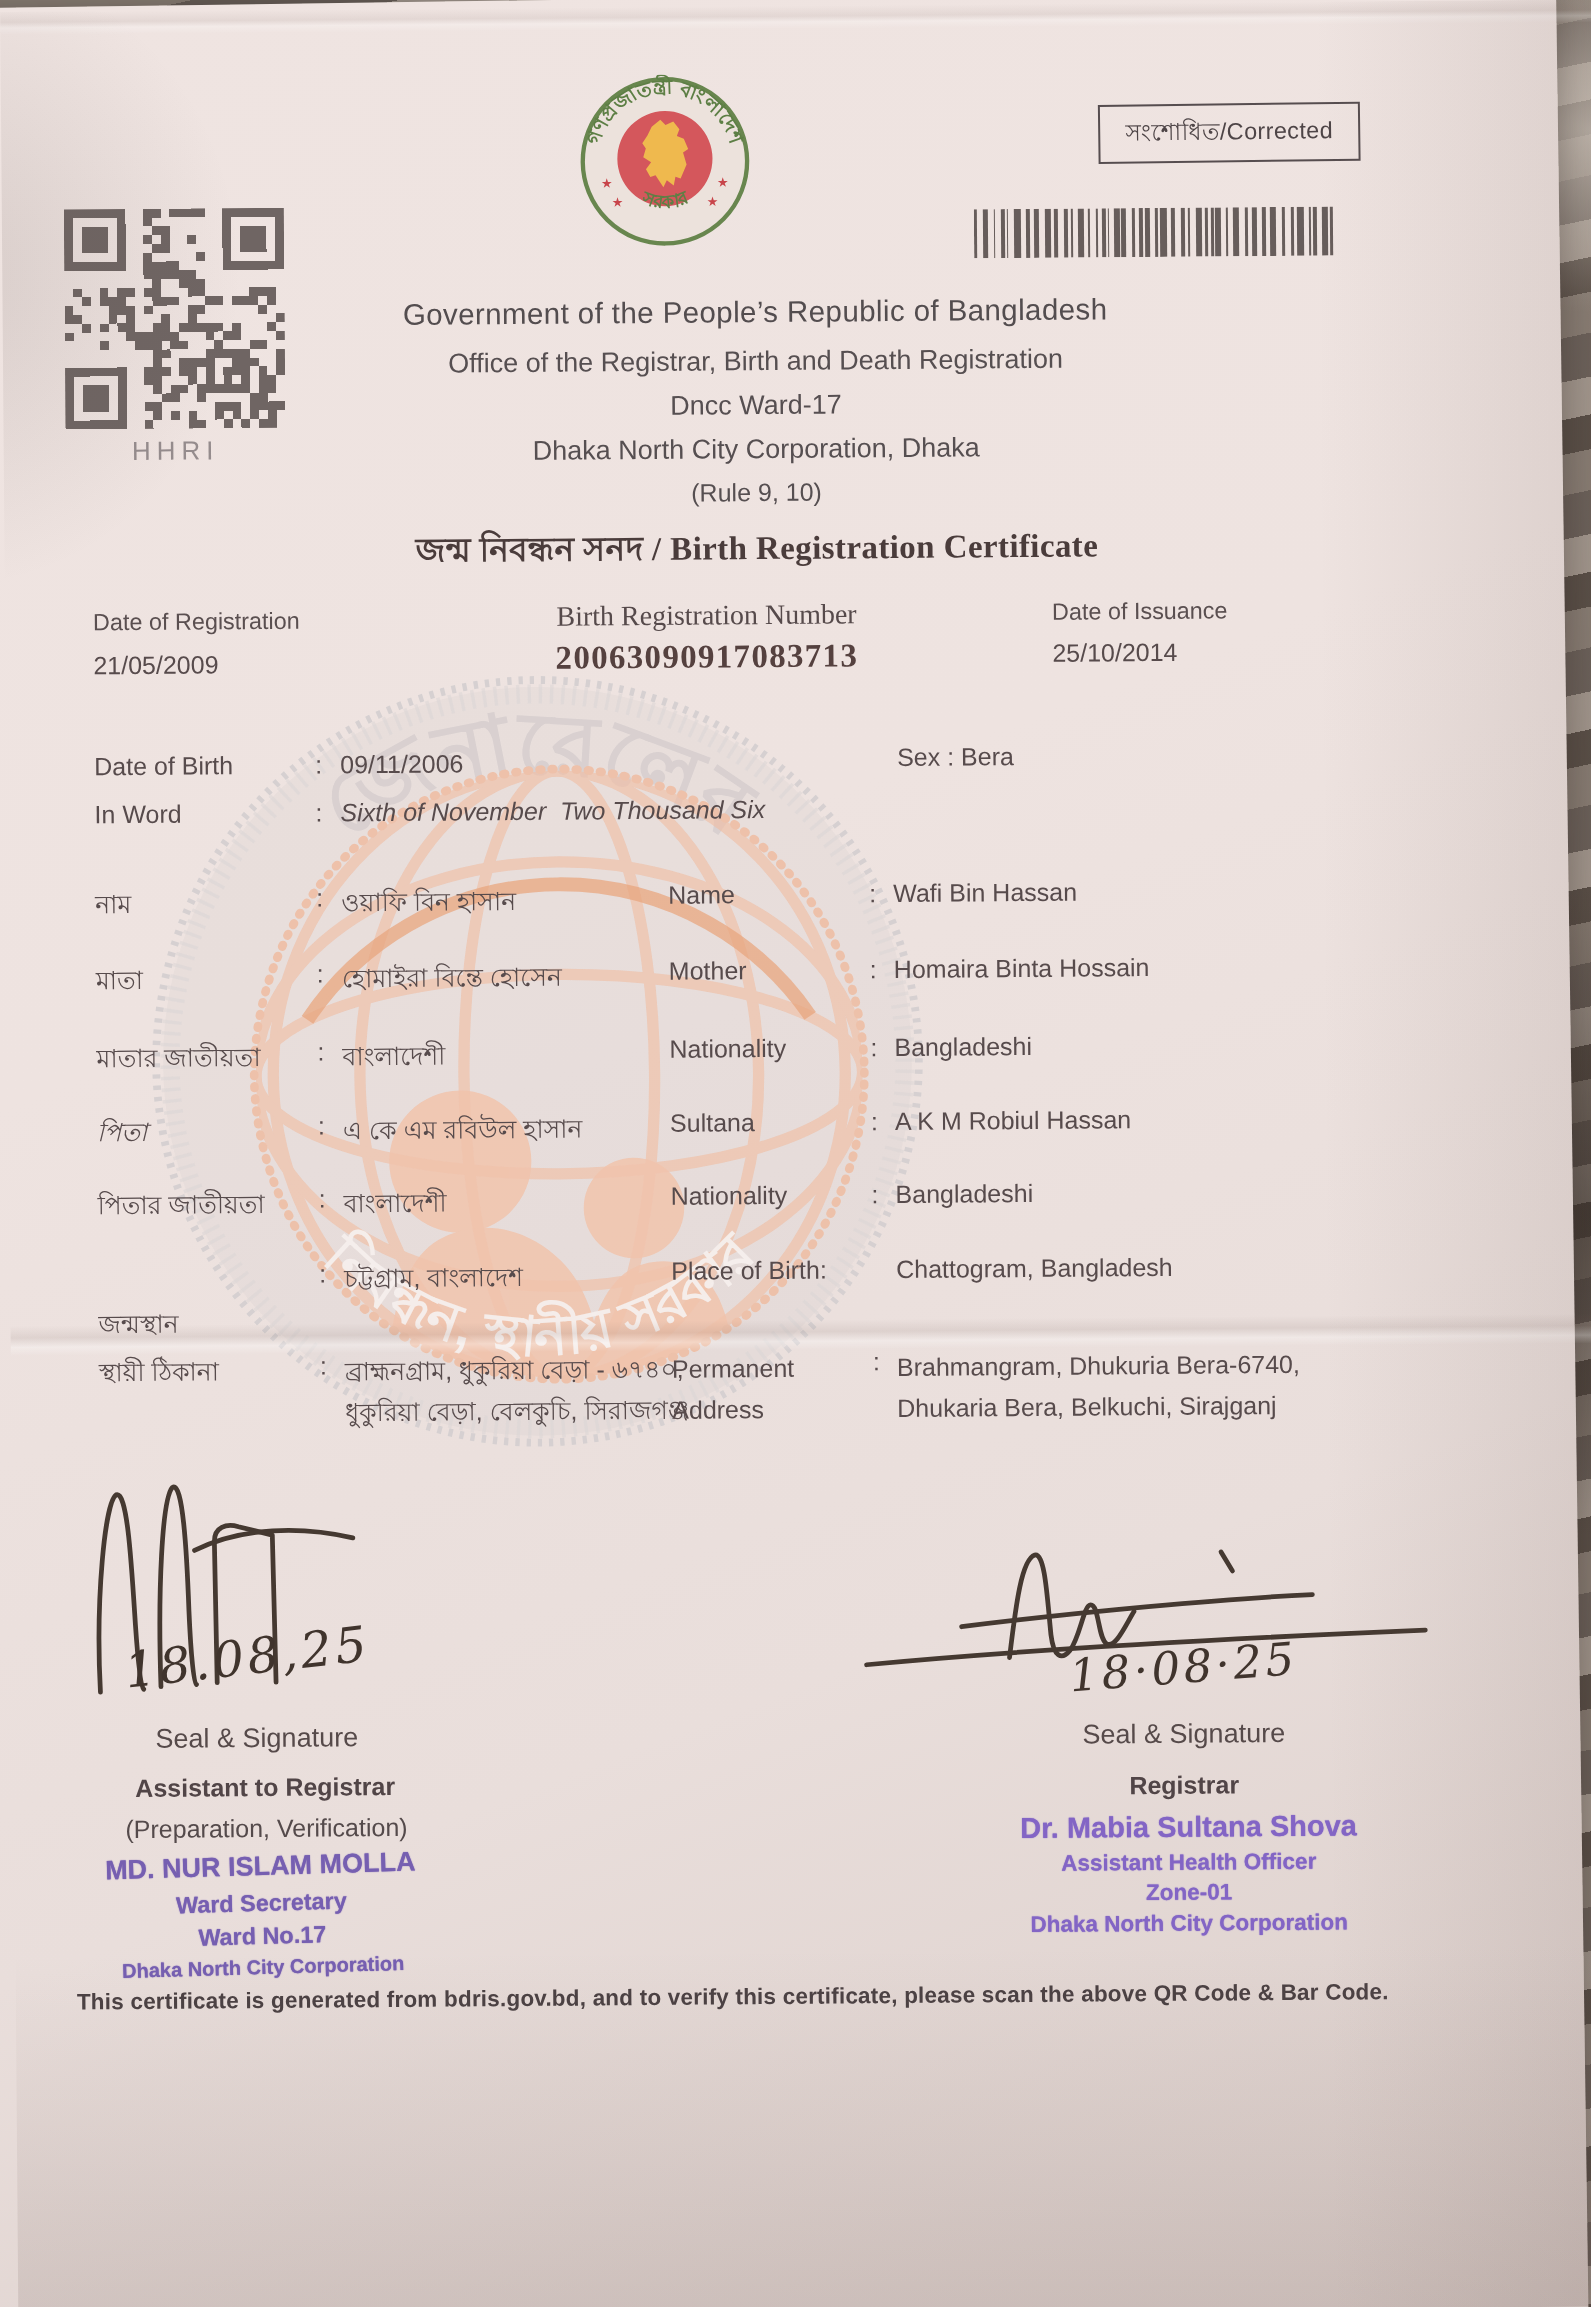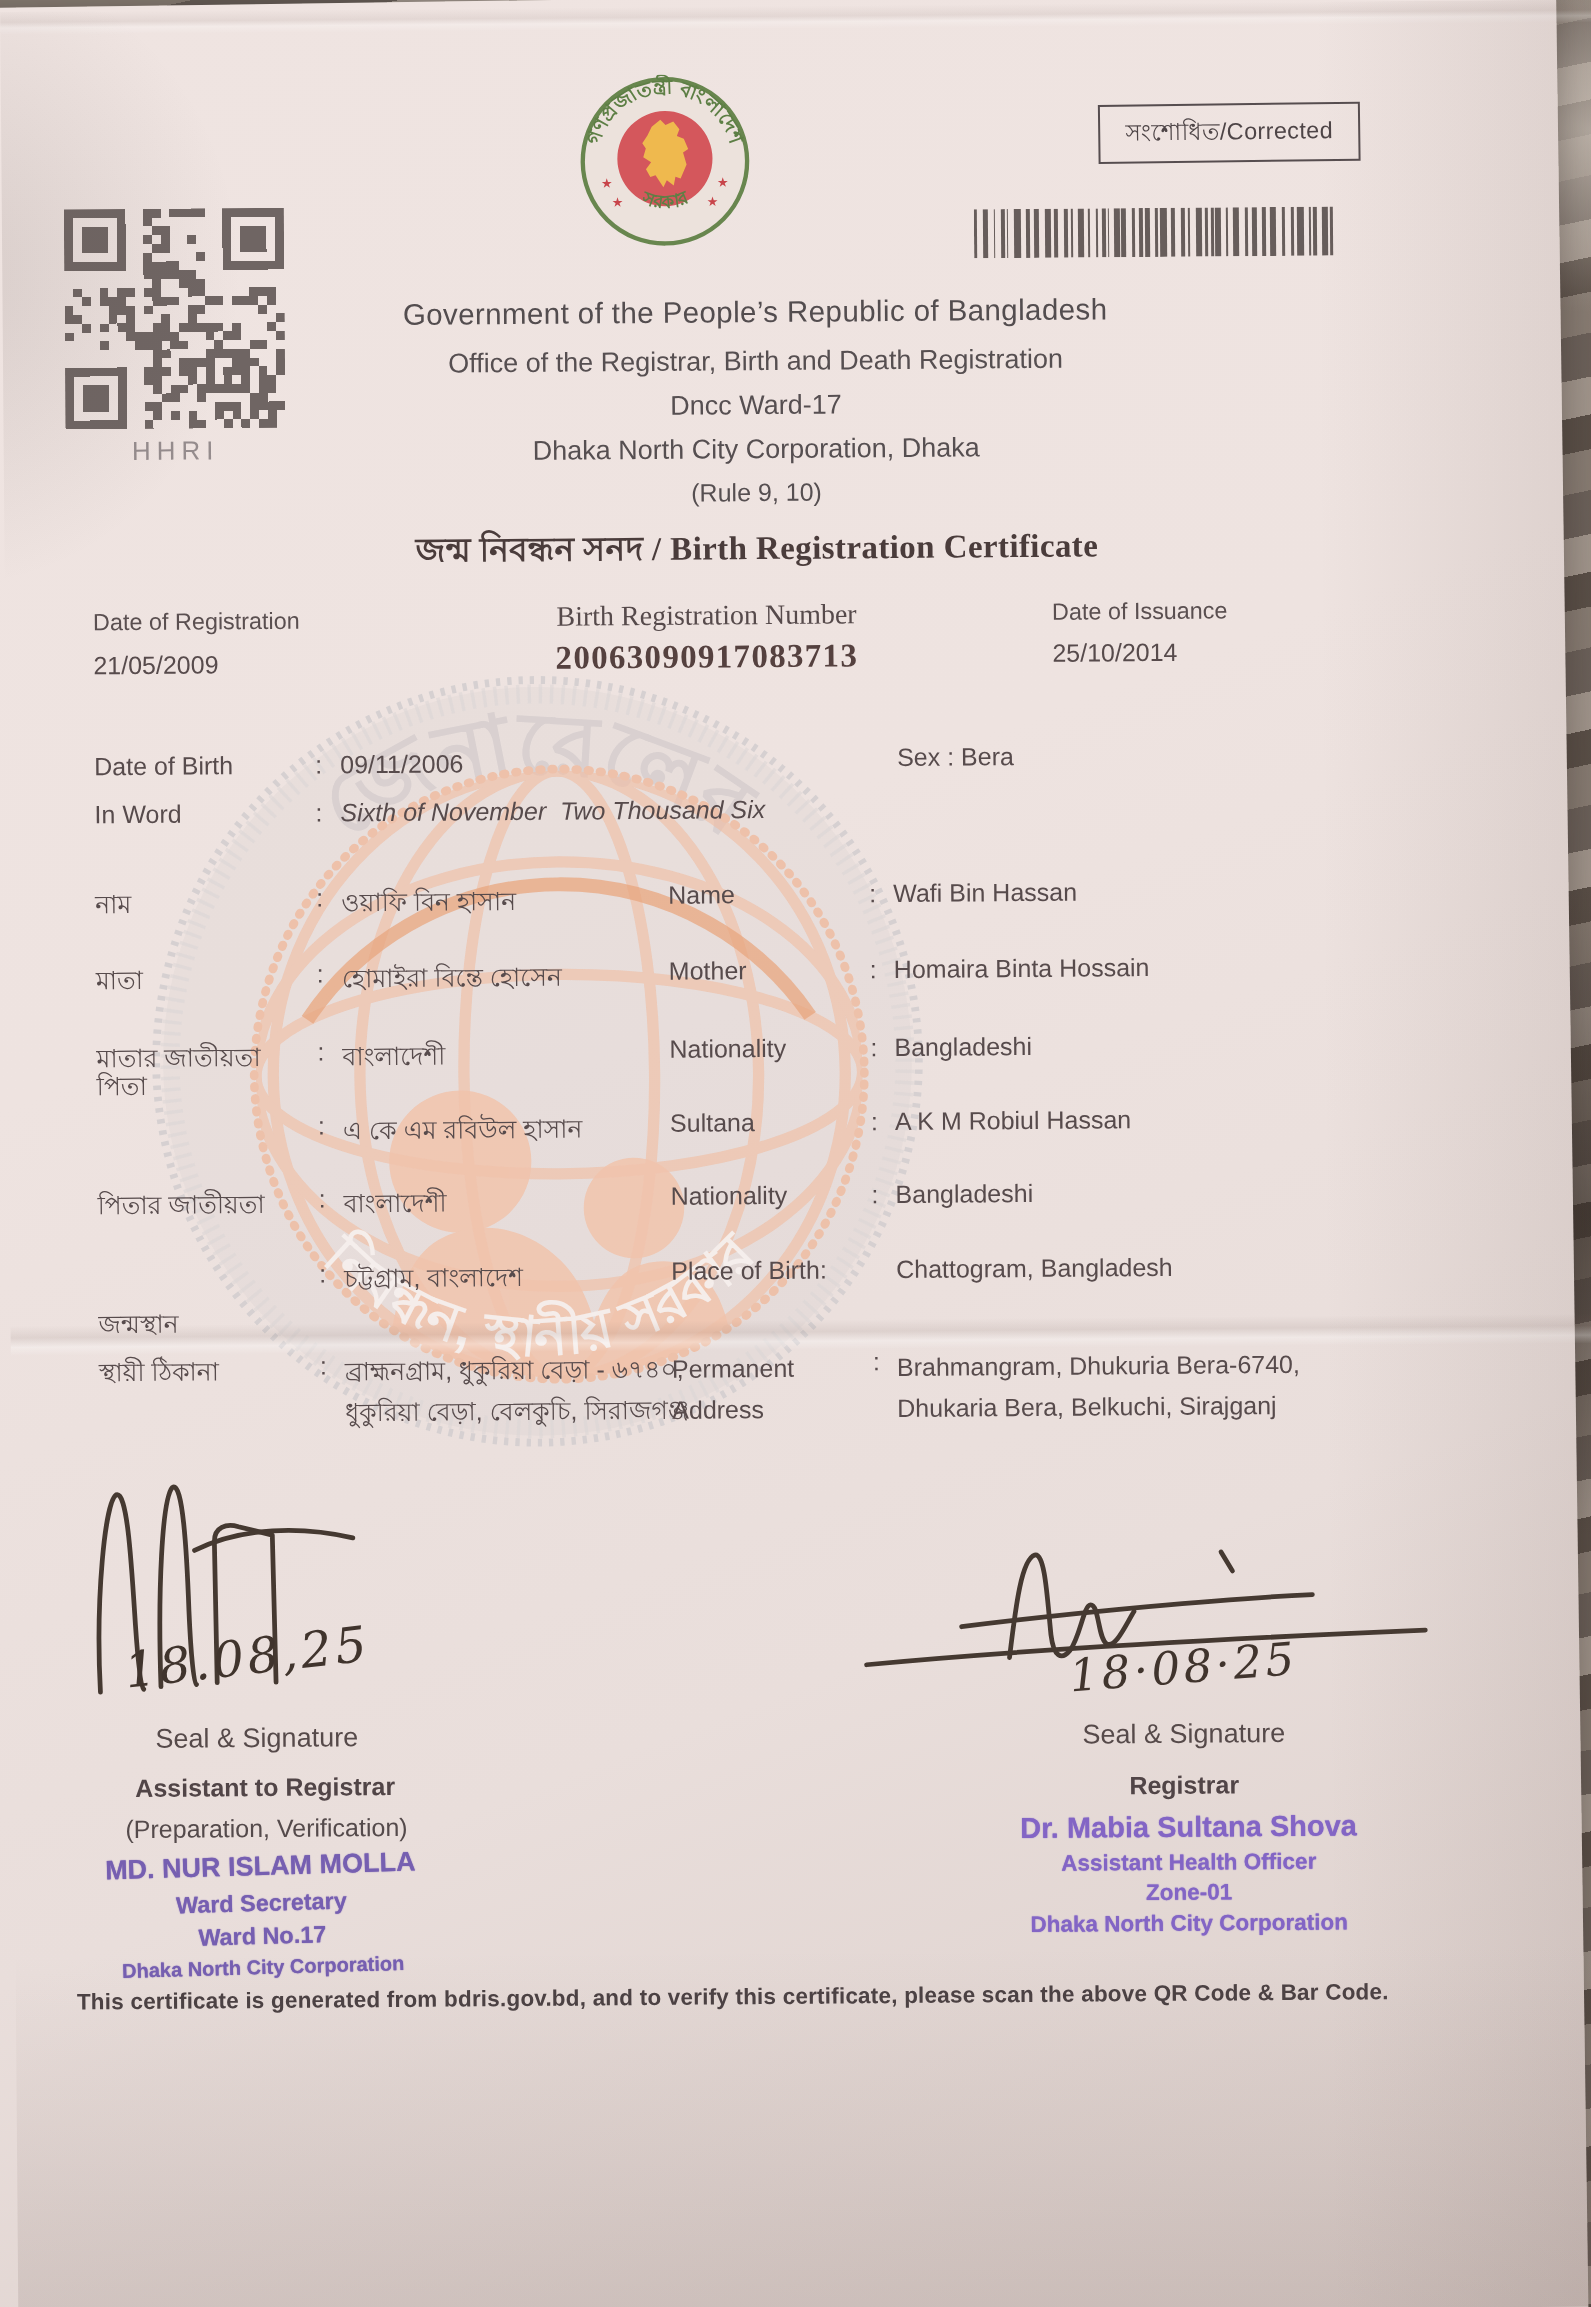--- a/index.html
+++ b/index.html
@@ -390,21 +390,21 @@
       <span class="abs fs" style="left:862px;top:950px;">:</span>
       <span class="abs fs" style="left:886px;top:950px;">Homaira Binta Hossain</span>
 
       <span class="abs fs" style="left:88px;top:1028px;">মাতার জাতীয়তা</span>
       <span class="abs fs" style="left:309px;top:1028px;">:</span>
       <span class="abs fs" style="left:334px;top:1028px;">বাংলাদেশী</span>
       <span class="abs fs" style="left:661px;top:1028px;">Nationality</span>
       <span class="abs fs" style="left:862px;top:1028px;">:</span>
       <span class="abs fs" style="left:886px;top:1028px;">Bangladeshi</span>
 
-      <span class="abs fs" style="left:88px;top:1056px;">পিতা</span>
+      <span class="abs fs" style="left:88px;top:1102px;font-style:italic;">পিতা</span>
       <span class="abs fs" style="left:309px;top:1102px;">:</span>
       <span class="abs fs" style="left:334px;top:1102px;">এ কে এম রবিউল হাসান</span>
       <span class="abs fs" style="left:661px;top:1102px;">Sultana</span>
       <span class="abs fs" style="left:862px;top:1102px;">:</span>
       <span class="abs fs" style="left:886px;top:1102px;">A K M Robiul Hassan</span>
 
       <span class="abs fs" style="left:88px;top:1175px;">পিতার জাতীয়তা</span>
       <span class="abs fs" style="left:309px;top:1175px;">:</span>
       <span class="abs fs" style="left:334px;top:1175px;">বাংলাদেশী</span>
       <span class="abs fs" style="left:661px;top:1175px;">Nationality</span>

